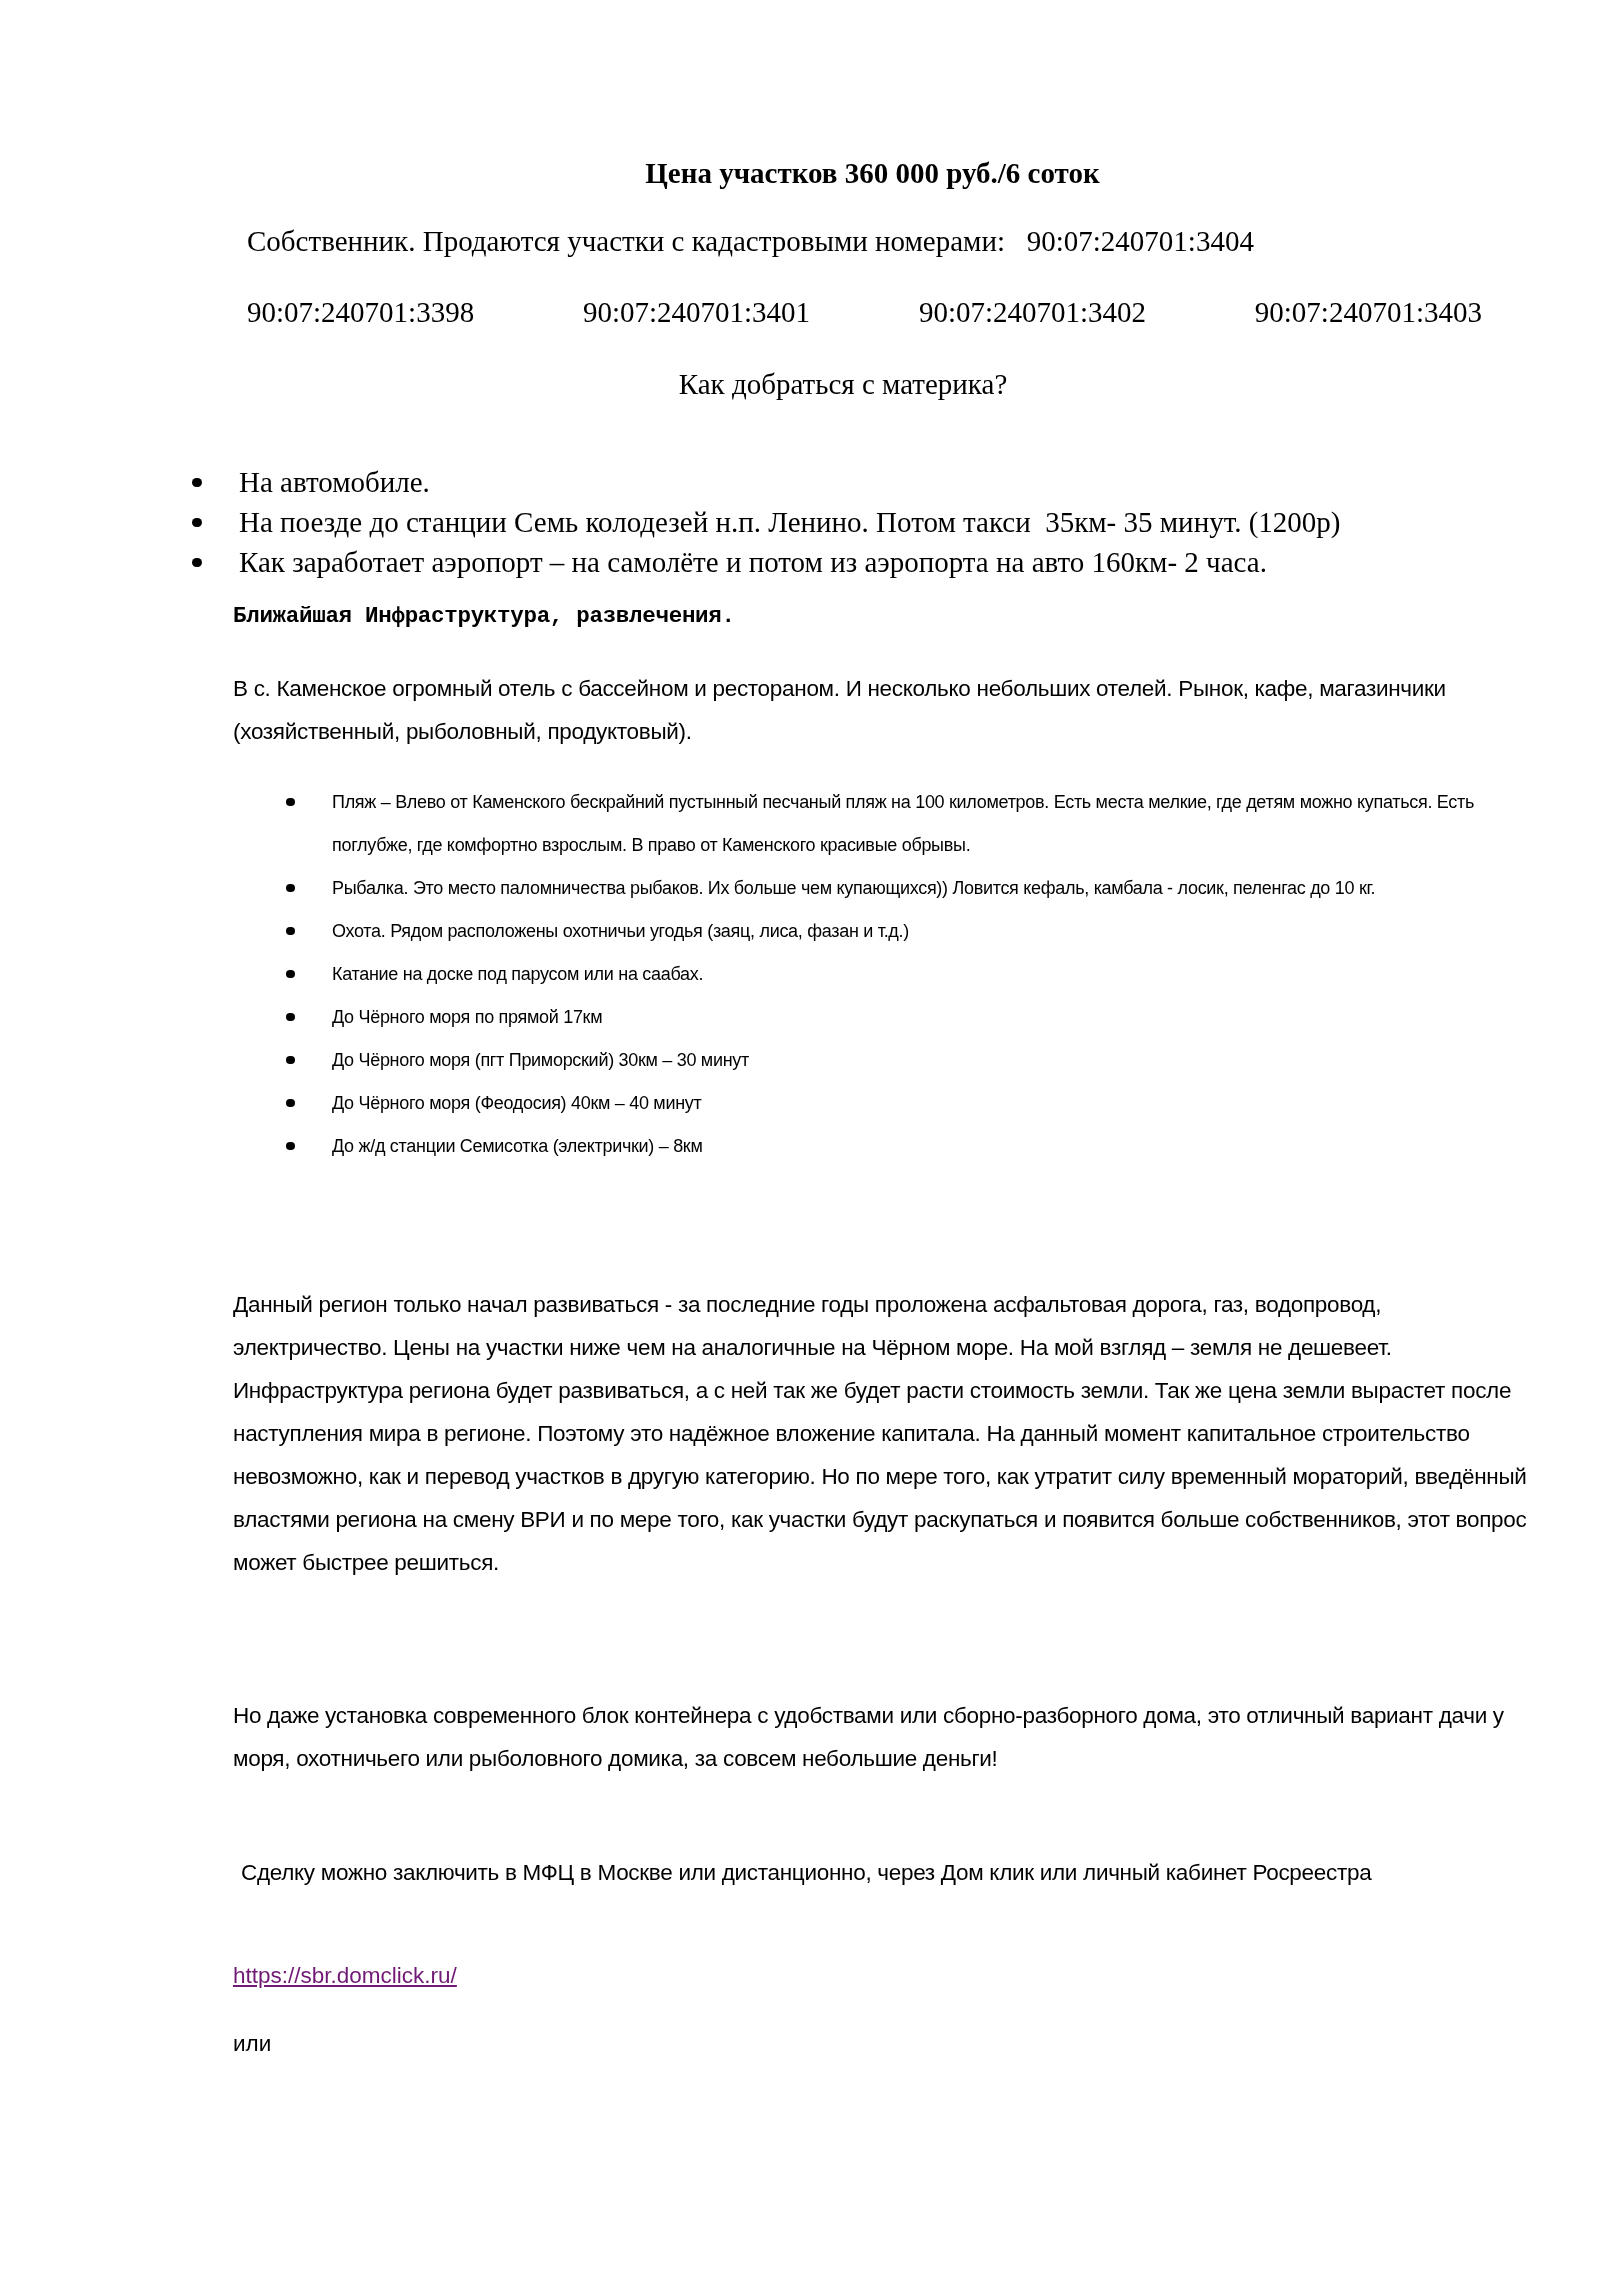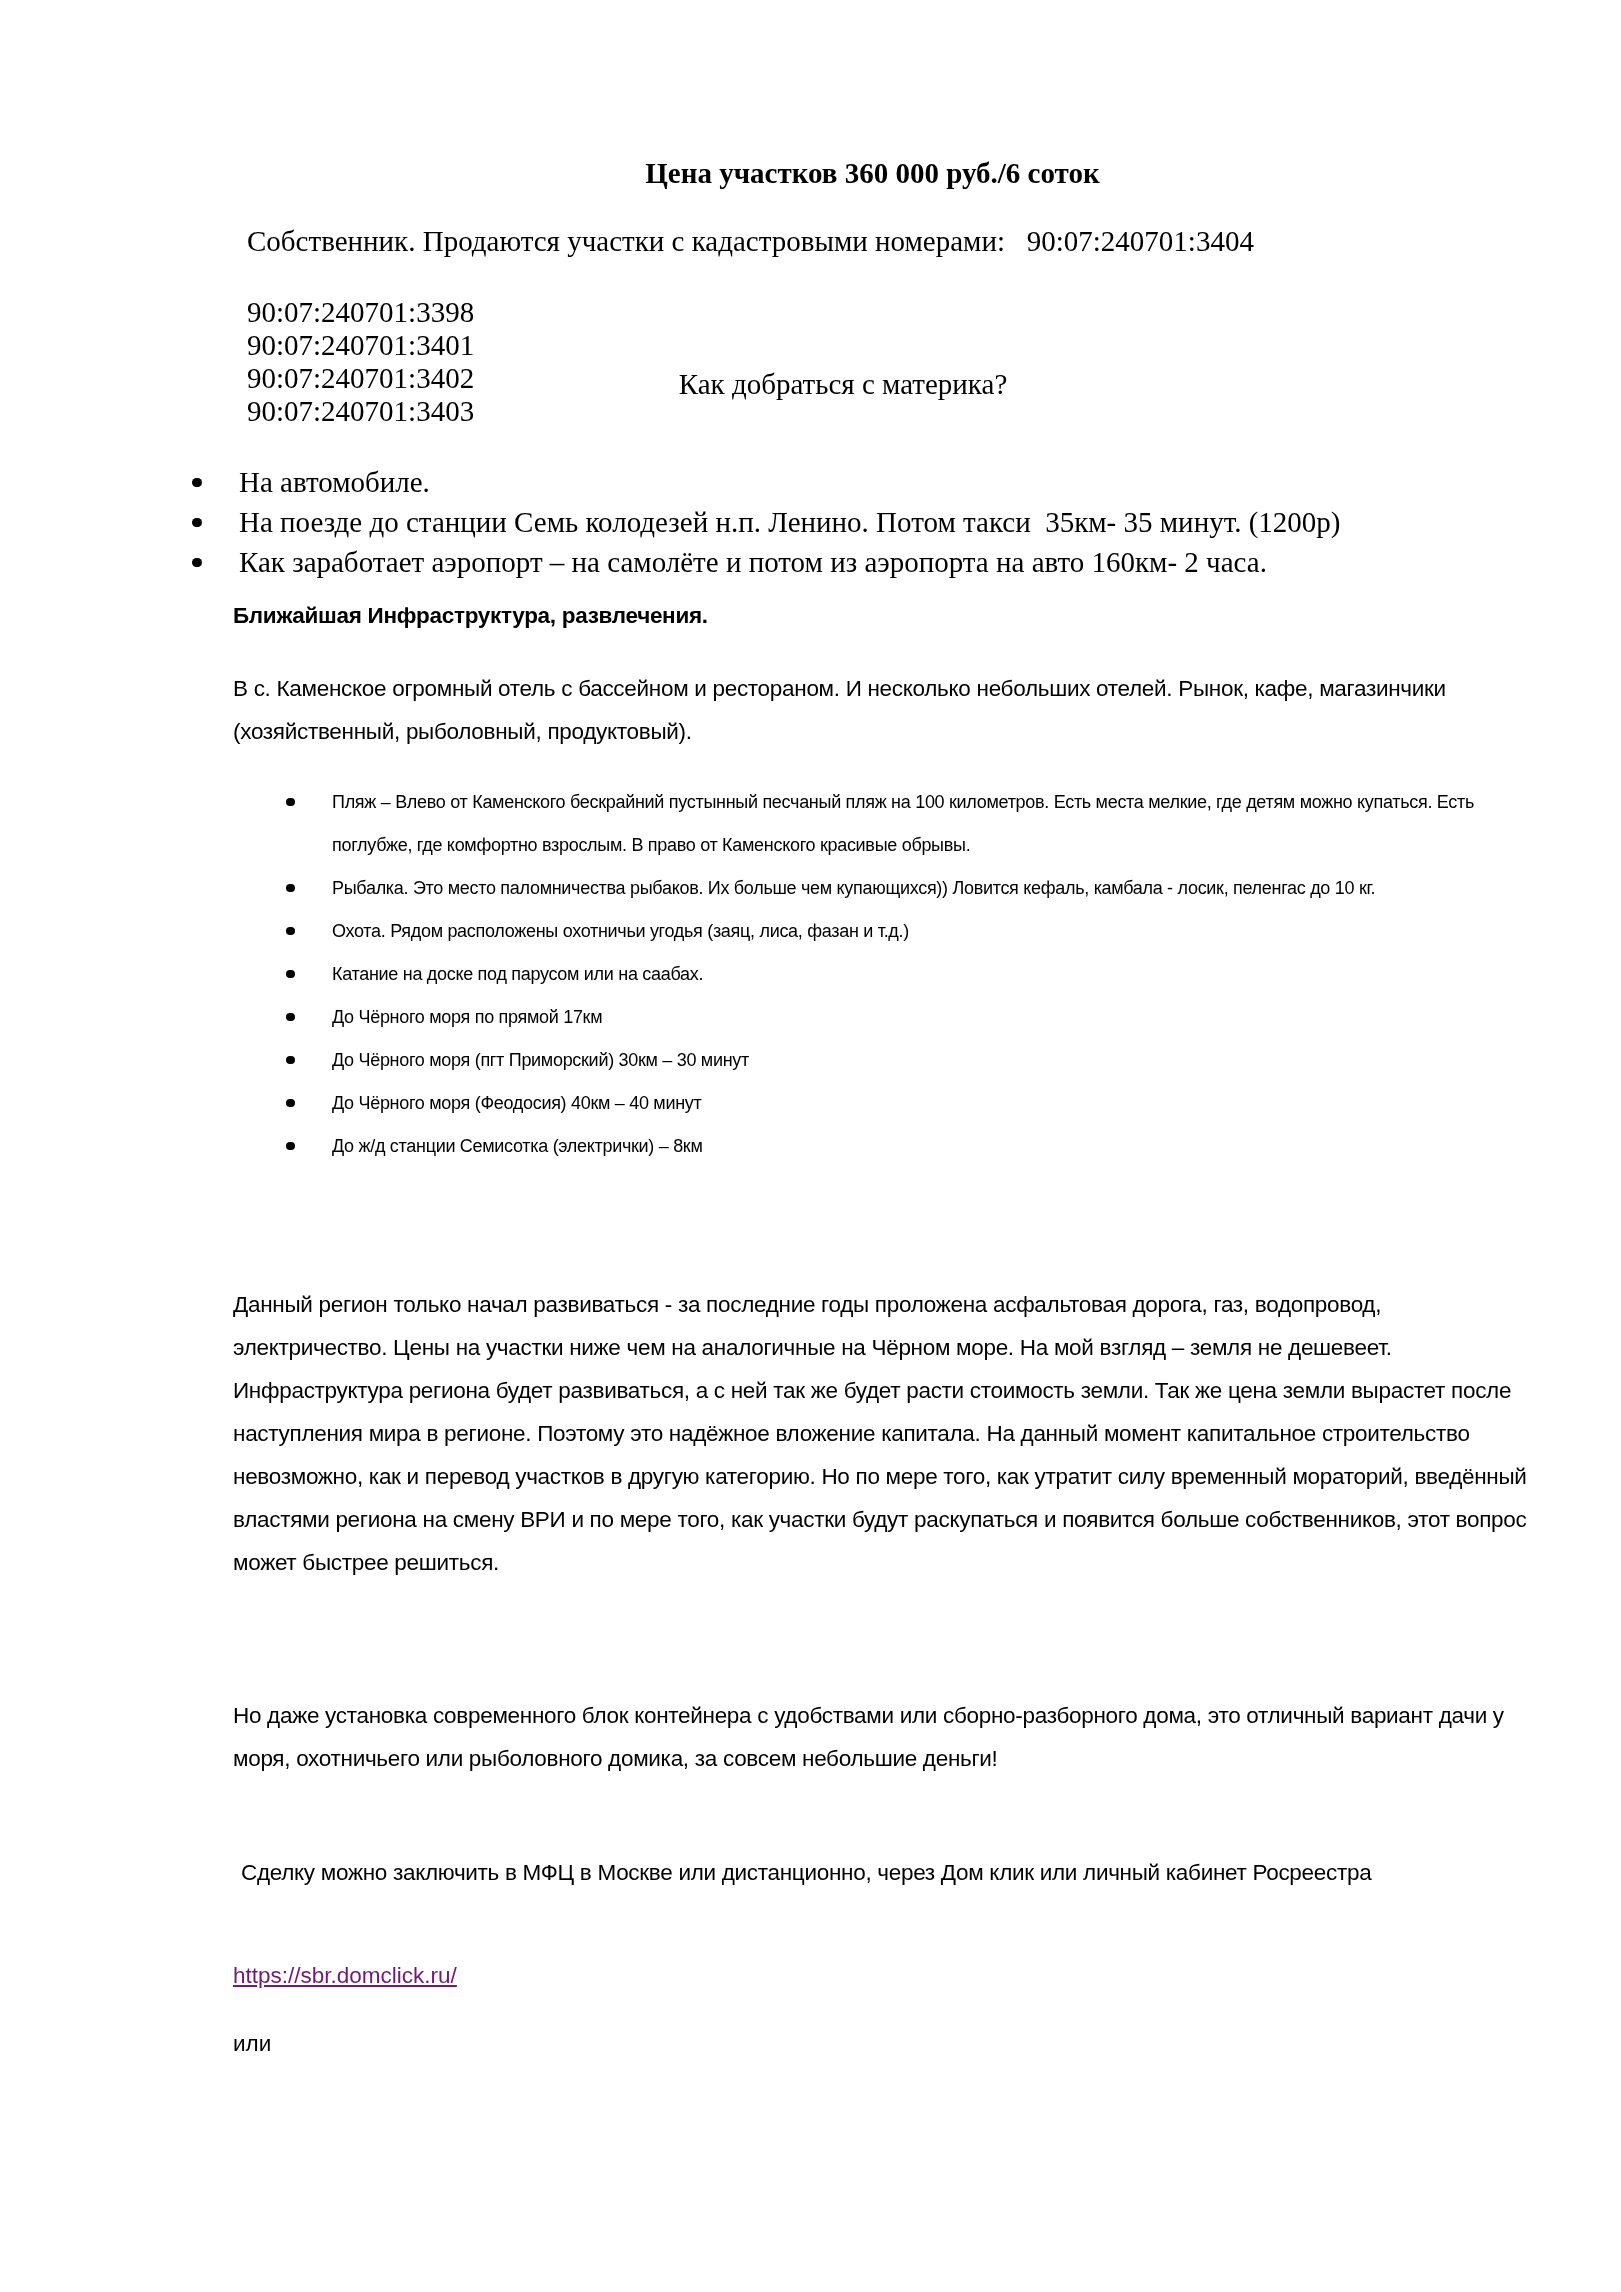--- a/index.html
+++ b/index.html
@@ -3,28 +3,28 @@
 <meta charset="utf-8">
 <style>
   html, body { margin: 0; padding: 0; background: #ffffff; }
   body { width: 1621px; height: 2293px; position: relative; overflow: hidden; color: #000; }
   .page { position: absolute; left: 0; top: 0; width: 1455px; height: 2293px; background: #fff; }
   .serif { font-family: "Liberation Serif", "DejaVu Serif", serif; }
   .sans { font-family: "Liberation Sans", "DejaVu Sans", sans-serif; }
 
   .title { position: absolute; top: 157px; left: 0; width: 1745px; text-align: center; font-size: 29px; font-weight: bold; }
   .owner { position: absolute; top: 225px; left: 247px; font-size: 29px; white-space: pre; }
-  .cad-row { position: absolute; top: 296px; left: 247px; width: 1235px; display: flex; justify-content: space-between; font-size: 29px; flex-direction: column; }
+  .cad-row { position: absolute; top: 296px; left: 247px; width: 1235px; display: flex; justify-content: space-between; font-size: 29px; }
   .howto { position: absolute; top: 368px; left: 0; width: 1686px; text-align: center; font-size: 29px; }
 
   .travel-list { position: absolute; top: 446px; left: 0; margin: 16px; padding: 0; list-style: none; font-size: 29px; }
   .travel-list li { position: relative; padding-left: 223px; height: 40px; line-height: 40px; white-space: pre; }
   .travel-list li .dot { position: absolute; left: 176px; top: 15.7px; width: 9.8px; height: 9.8px; border-radius: 50%; background: #000; }
 
-  .infra-heading { position: absolute; top: 603px; left: 233px; font-size: 22.5px; font-weight: bold; letter-spacing: -0.3px; }
+  .infra-heading { position: absolute; top: 603px; left: 233px; font-size: 22.5px; font-weight: bold; letter-spacing: -0.3px; font-family: Liberation Mono, monospace; }
 
   .para { position: absolute; left: 233px; width: 1304px; font-size: 22.5px; line-height: 43px; letter-spacing: -0.3px; }
   .p-intro { top: 667px; }
   .feat-list { position: absolute; top: 781px; left: 0; margin: 0; padding: 0; list-style: none; font-size: 18px; line-height: 43px; letter-spacing: -0.3px; }
   .feat-list li { position: relative; padding-left: 332px; width: 1215px; }
   .feat-list li .dot { position: absolute; left: 286px; top: 16.7px; width: 8.8px; height: 8.8px; border-radius: 50%; background: #000; }
   .p-region { top: 1283px; }
   .p-container { top: 1694px; }
   .p-deal { top: 1851px; margin-left: 8px; }
   .link { position: absolute; top: 1963px; left: 233px; font-size: 22.5px; color: #701a75; text-decoration: underline; cursor: pointer; }

